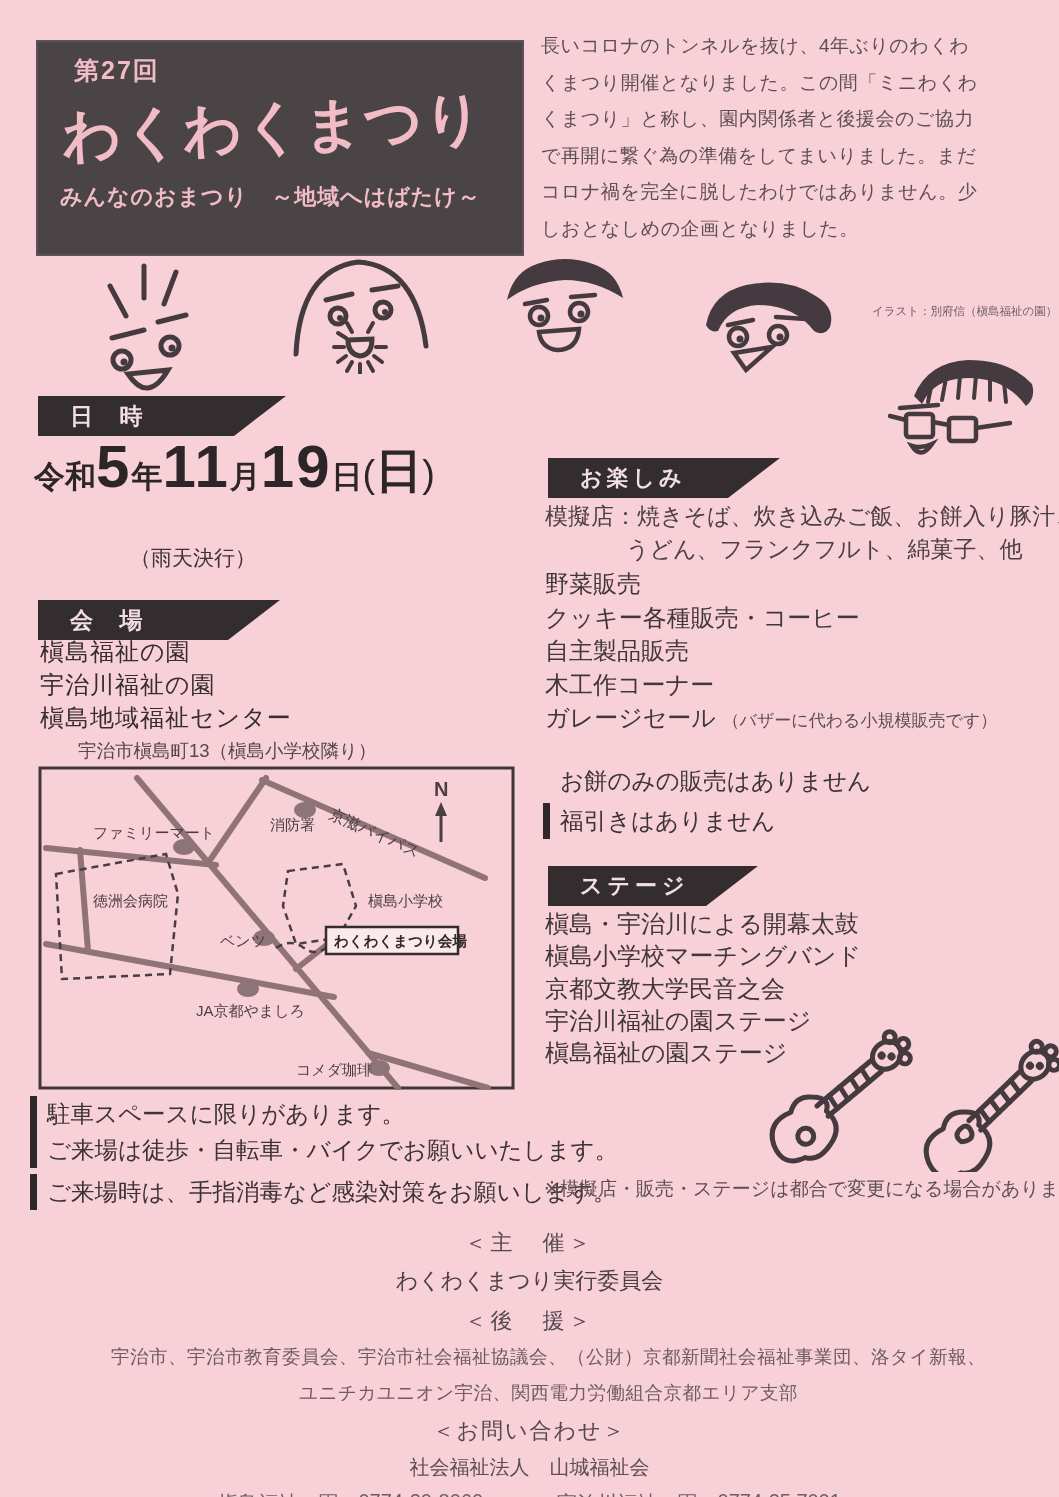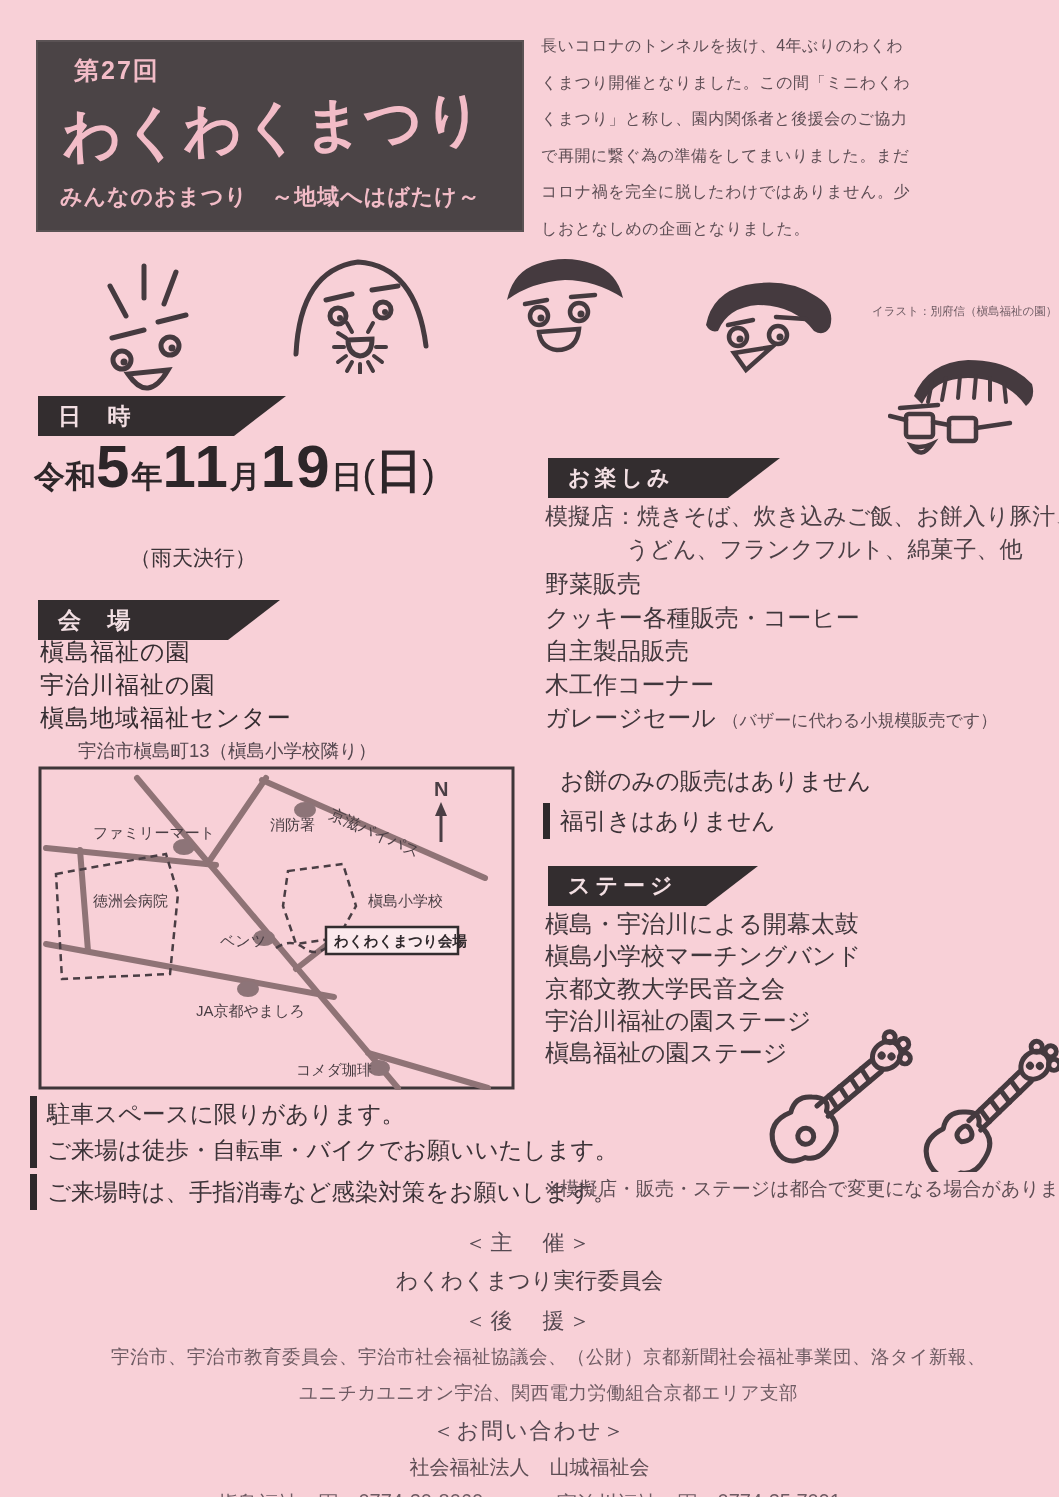--- a/index.html
+++ b/index.html
@@ -4,36 +4,36 @@
 <style>
   html,body{margin:0;padding:0;}
   .page{
     position:relative; width:1059px; height:1497px; overflow:hidden;
     background:#f8d0d7;
     font-family:"Liberation Sans","DejaVu Sans",sans-serif;
     color:#4c4046;
   }
   
   .title-panel{
-    position:absolute; left:36px; top:40px; width:488px; height:192px;
+    position:absolute; left:36px; top:40px; width:488px; height:216px;
     background:#4b4446; color:#f2bcc7; box-shadow:0 0 0 2px #5a5254 inset;
   }
   .title-edition{position:absolute; left:38px; top:14px; font-size:25px; font-weight:bold; letter-spacing:2px;}
   .title-main{position:absolute; left:26px; top:48px; width:450px; font-size:58px; font-weight:bold;
     letter-spacing:1px; transform:rotate(-2.5deg); white-space:nowrap;}
   .title-sub{position:absolute; left:24px; top:142px; font-size:22px; font-weight:bold; letter-spacing:1px; white-space:nowrap;}
   
-  .intro{position:absolute; left:541px; top:28px; width:512px; font-size:16px; line-height:36.5px;
+  .intro{position:absolute; left:541px; top:28px; width:512px; font-size:19px; line-height:36.5px;
     color:#5e4e55; letter-spacing:0.5px;}
   .intro div{white-space:nowrap;}
   .credit{position:absolute; left:872px; top:304px; font-size:11.5px; color:#6d5a62; white-space:nowrap;}
   
   .banner{
     position:absolute; height:40px; background:#332d2f; color:#f3dfe3;
-    font-weight:bold; display:flex; align-items:center; padding-left:20px; box-sizing:border-box;
+    font-weight:bold; display:flex; align-items:center; padding-left:32px; box-sizing:border-box;
     clip-path:polygon(0 0,100% 0,calc(100% - 52px) 100%,0 100%);
   }
   .banner-datetime{left:38px; top:396px; width:248px; font-size:23px; letter-spacing:10px;}
   .banner-venue{left:38px; top:600px; width:242px; font-size:23px; letter-spacing:10px;}
   .banner-fun{left:548px; top:458px; width:232px; font-size:22px; letter-spacing:4px;}
   .banner-stage{left:548px; top:866px; width:210px; font-size:22px; letter-spacing:5px;}
   
   .dateline{position:absolute; left:34px; top:432px; display:flex; align-items:baseline; color:#2d2629; white-space:nowrap;}
   .dateline .sm{font-size:31px; font-weight:bold;}
   .dateline .lg{font-size:60px; font-weight:bold; letter-spacing:2px;}

